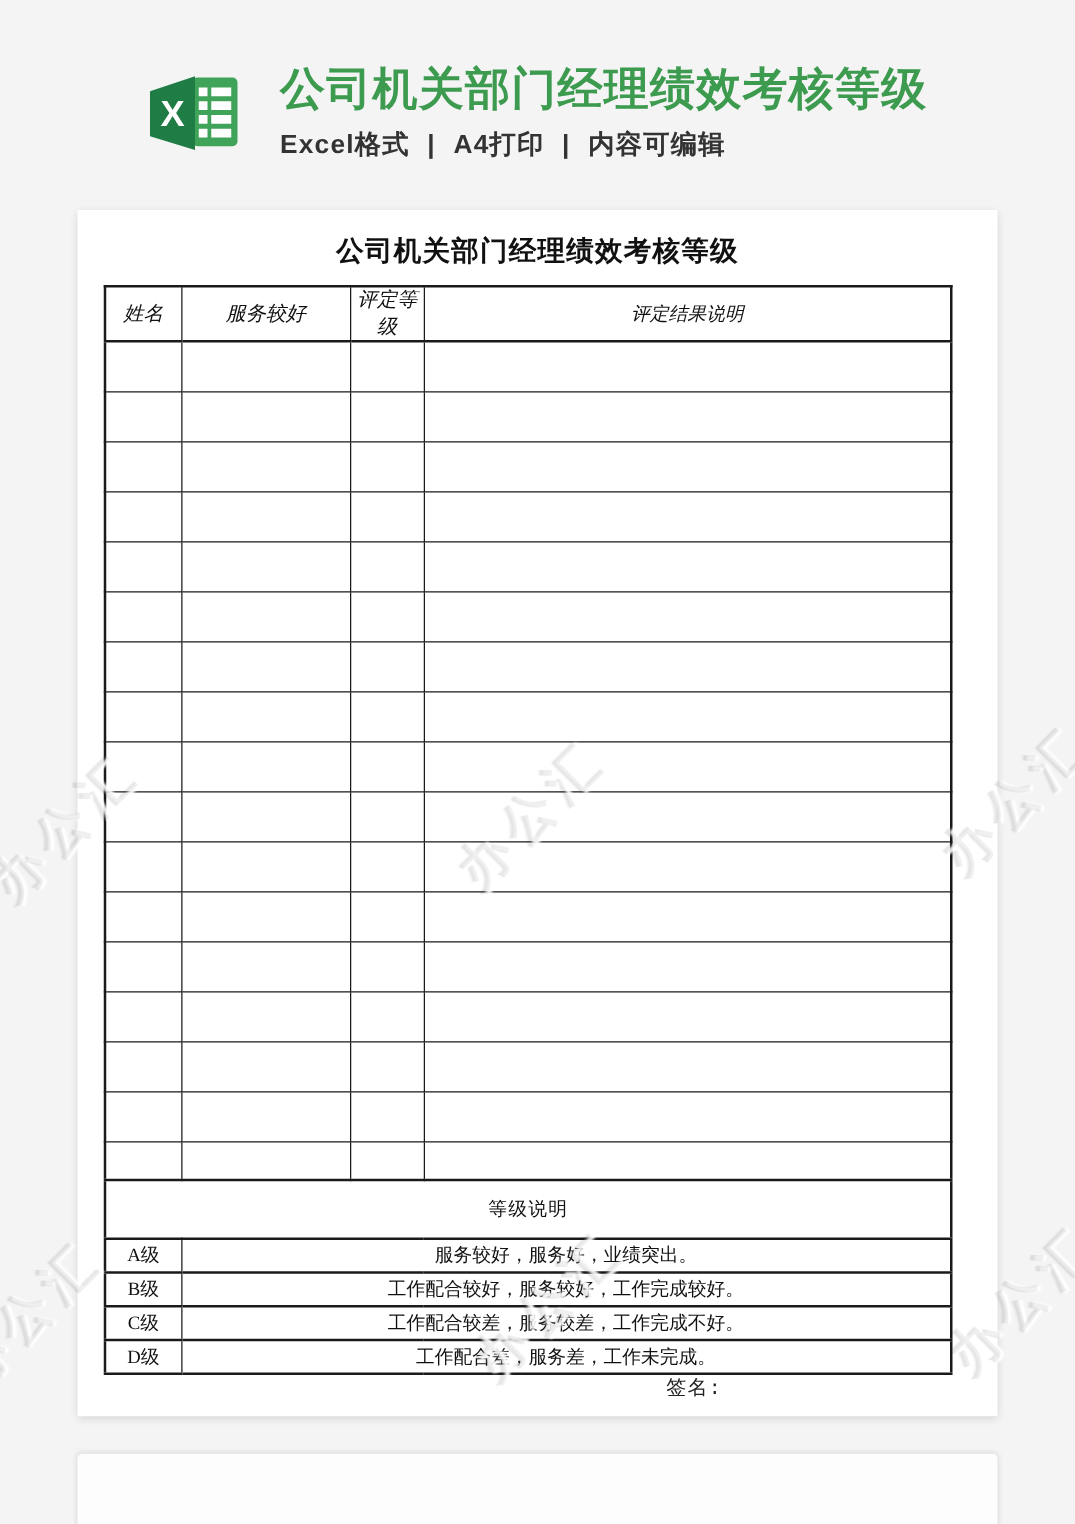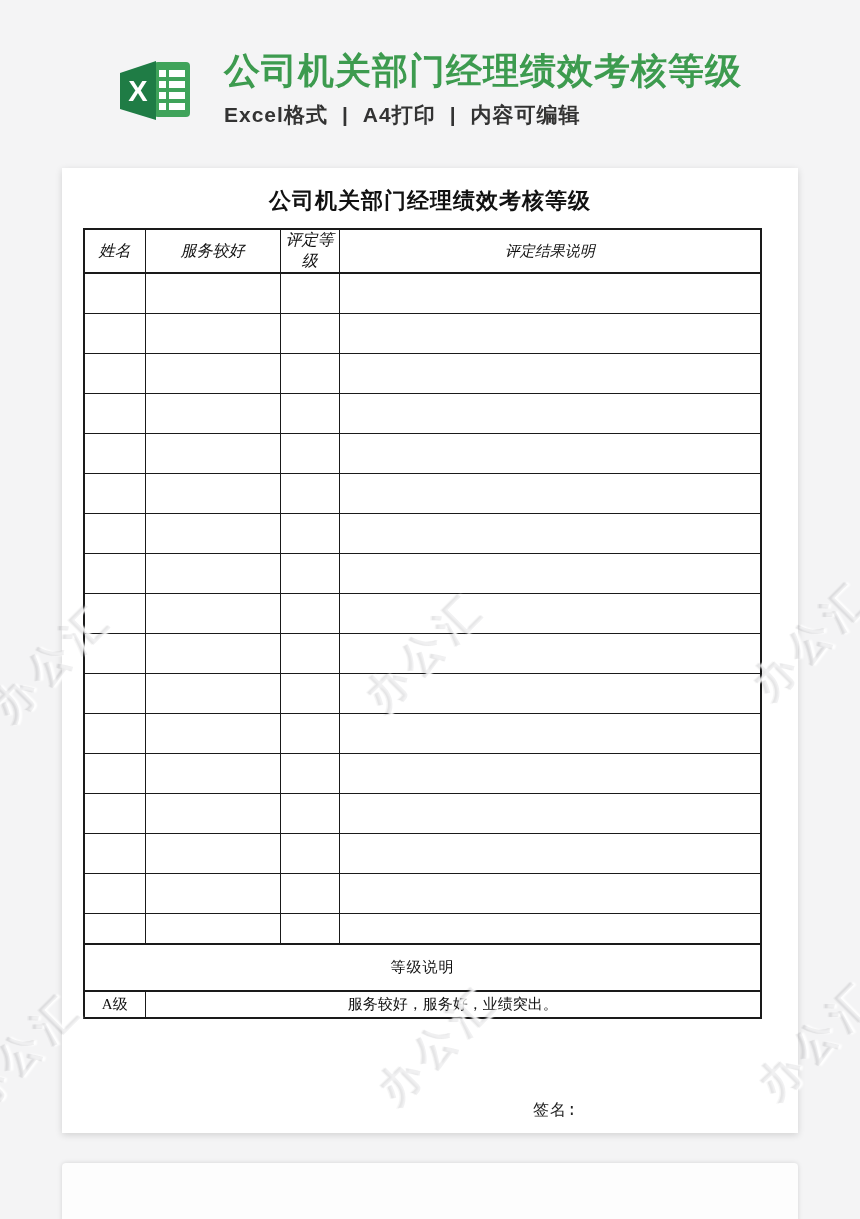--- a/index.html
+++ b/index.html
@@ -247,20 +247,32 @@
         </tr>
       </tbody>
     <tbody>
       <tr class="section-title">
         <td colspan="4">等级说明</td>
       </tr>
       <tr class="grade">
         <td class="g-label">A级</td>
         <td class="g-desc" colspan="3">服务较好，服务好，业绩突出。</td>
       </tr>
+      <tr class="grade">
+        <td class="g-label">B级</td>
+        <td class="g-desc" colspan="3">工作配合较好，服务较好，工作完成较好。</td>
+      </tr>
+      <tr class="grade">
+        <td class="g-label">C级</td>
+        <td class="g-desc" colspan="3">工作配合较差，服务较差，工作完成不好。</td>
+      </tr>
+      <tr class="grade">
+        <td class="g-label">D级</td>
+        <td class="g-desc" colspan="3">工作配合差，服务差，工作未完成。</td>
+      </tr>
     </tbody>
   </table>
 
   <div class="signature">签名:</div>
 </div>
 
 <div class="paper2"></div>
 
 <div class="wm wm1">办公汇</div>
 <div class="wm wm2">办公汇</div>

